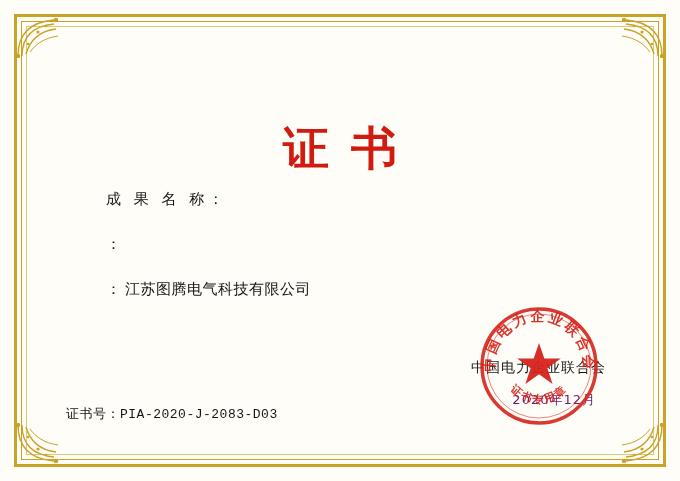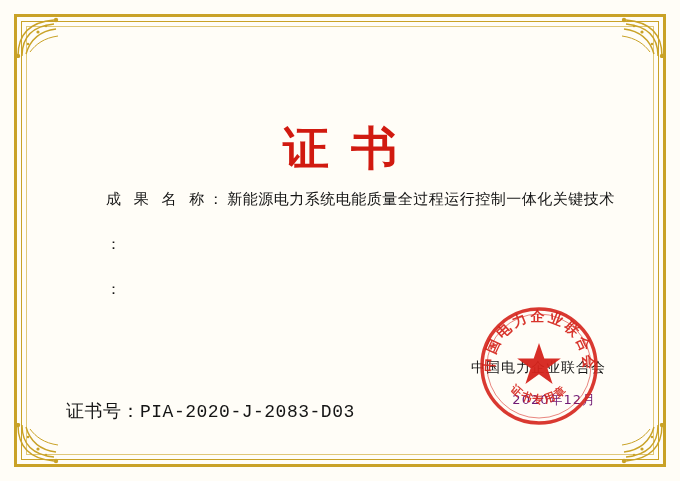--- a/index.html
+++ b/index.html
@@ -123,21 +123,21 @@
     letter-spacing: 0.5px;
     flex: 1 1 auto;
   }
 
   
   .serial {
     position: absolute;
     left: 66px;
     bottom: 58px;
     font-family: "DejaVu Sans", "Liberation Sans", sans-serif;
-    font-size: 18px;
+    font-size: 13px;
     color: #151515;
     letter-spacing: 0.5px;
   }
   .serial .serial-code {
     font-family: "Liberation Mono", "DejaVu Sans Mono", monospace;
     letter-spacing: 0.5px;
   }
 
   
   .seal {
@@ -249,29 +249,29 @@
     </svg>
   </div>
 
   <div class="sub-title">证书</div>
 
   <div class="fields">
 
     <div class="field-row">
       <span class="field-label">成 果 名 称</span>
       <span class="field-colon">：</span>
-      <span class="field-value">新能源电力系统电能质量全过程运行控制一体化关键技术</span>
     </div>
 
     <div class="field-row">
       <span class="field-colon">：</span>
     </div>
 
     <div class="field-row">
       <span class="field-colon">：</span>
+      <span class="field-value">江苏图腾电气科技有限公司</span>
     </div>
 
   </div>
 
   <div class="serial">
     <span>证书号：</span><span class="serial-code">PIA-2020-J-2083-D03</span>
   </div>
 
   <div class="issuer">中国电力企业联合会</div>
   <div class="issue-date">2020年12月</div>

